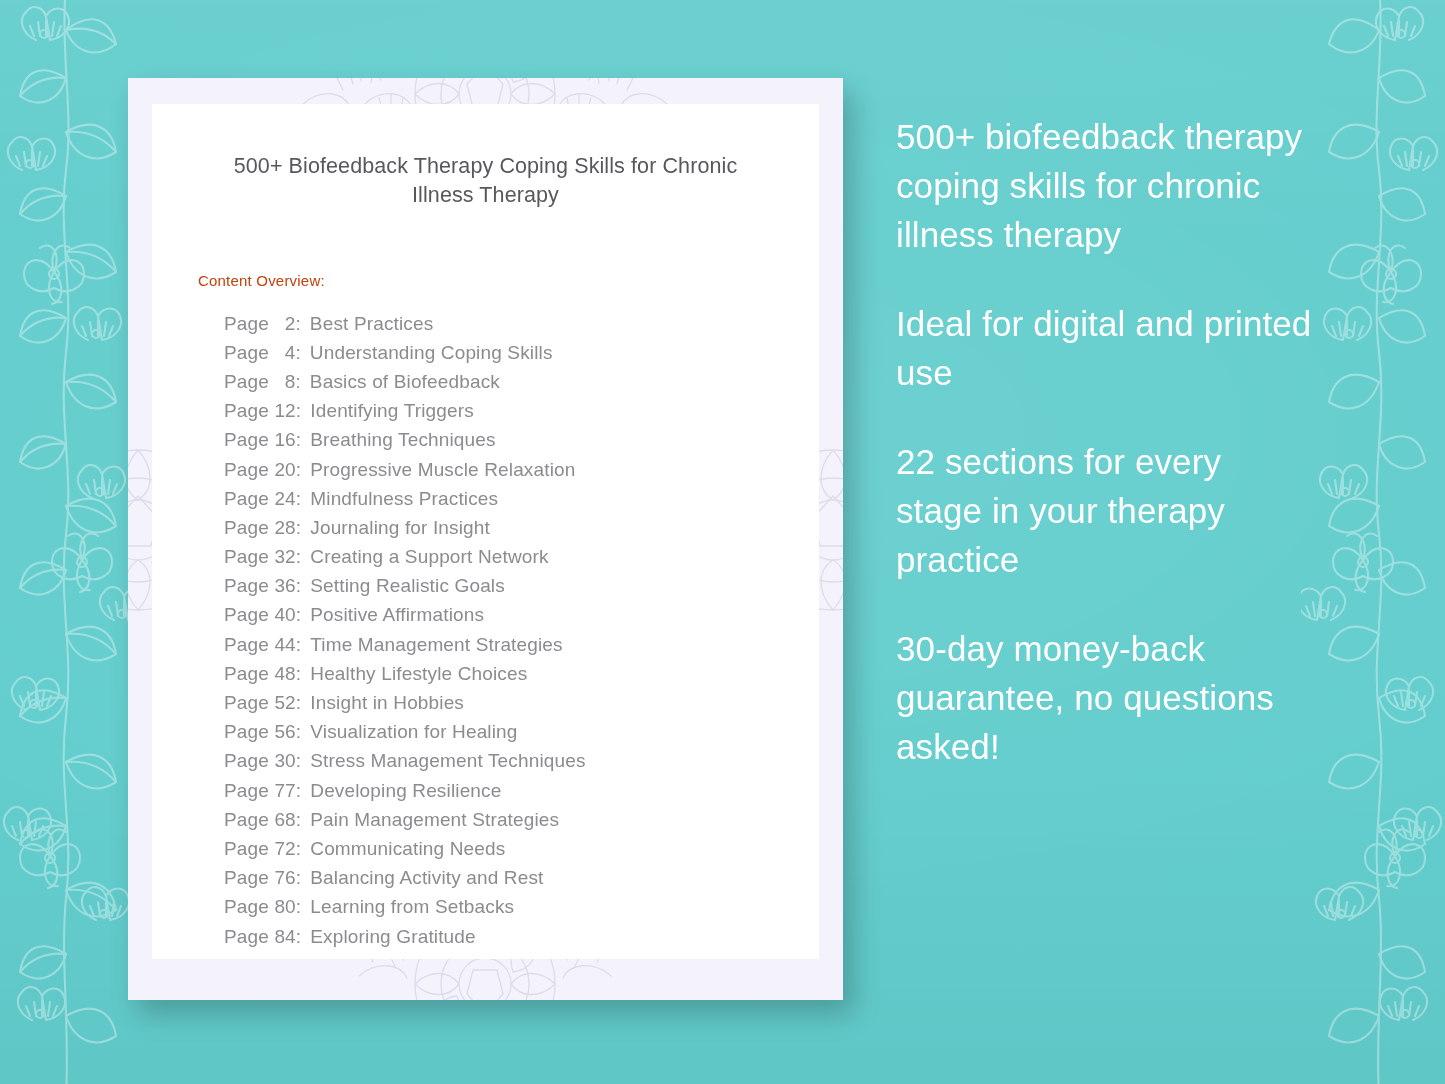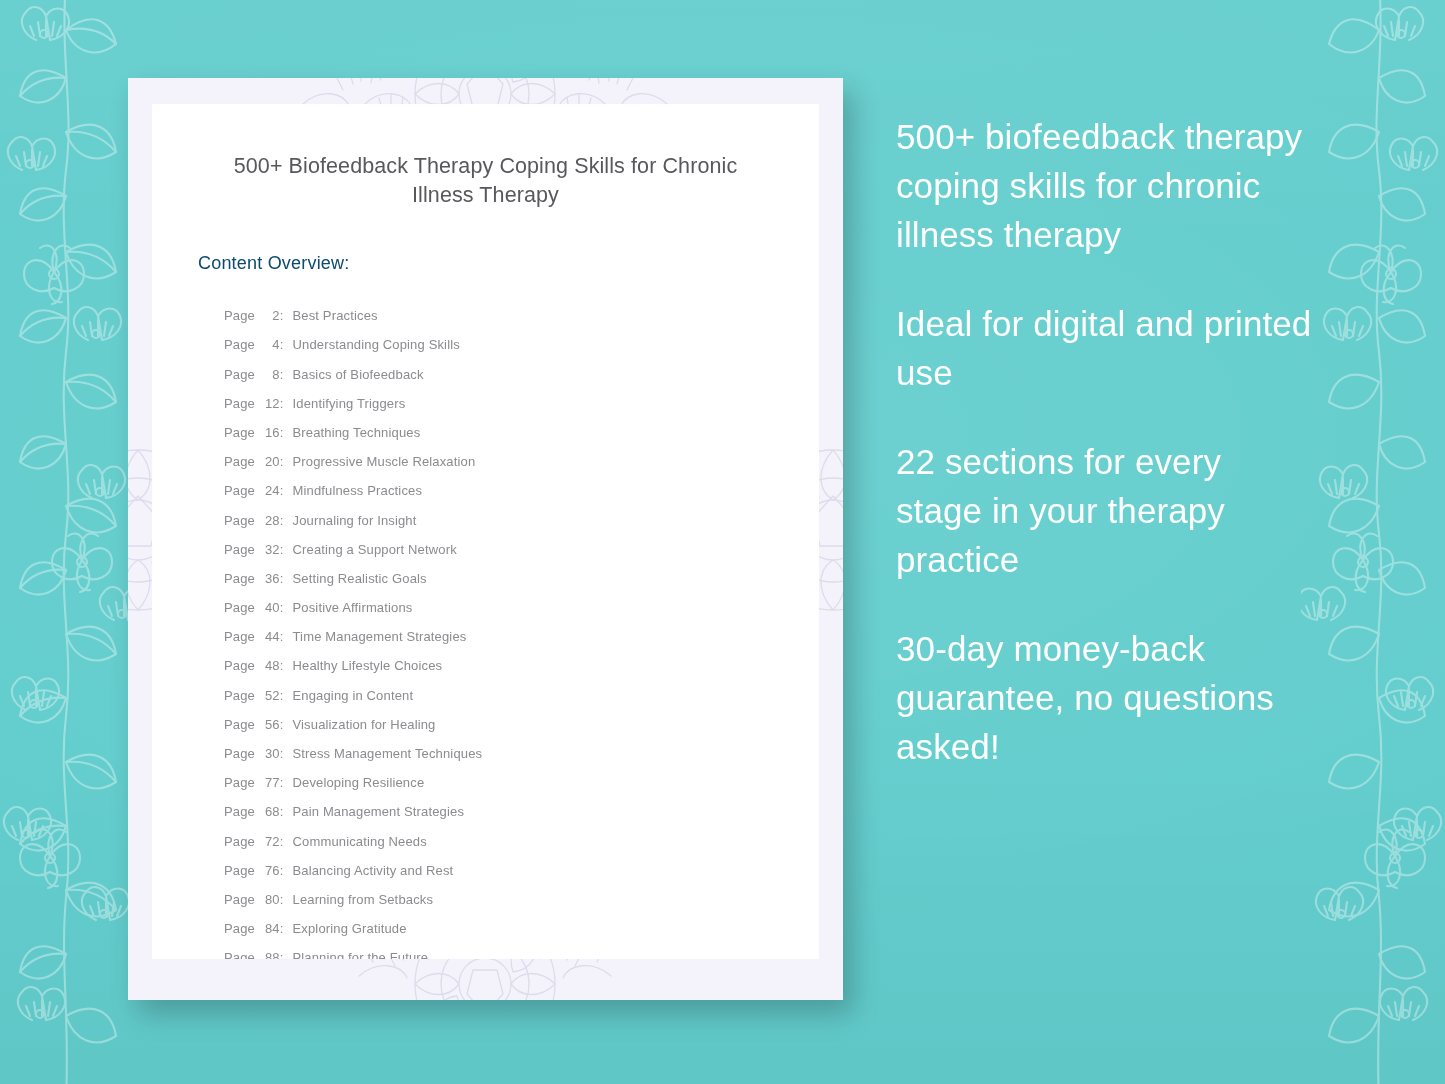--- a/index.html
+++ b/index.html
@@ -82,34 +82,34 @@
     font-size: 21.5px;
     line-height: 29px;
     color: #58585c;
     text-align: center;
     font-weight: 400;
     letter-spacing: 0.1px;
     margin: 0 14px;
   }
 
   .overview-label {
-    margin-top: 43px;
-    font-size: 18px;
-    color: #0c4a6e;
+    margin-top: 62px;
+    font-size: 15px;
+    color: #c2410c;
     letter-spacing: 0.2px;
   }
 
   .toc {
     margin-top: 20px;
     padding-left: 26px;
   }
   .toc-row {
     display: flex;
-    align-items: flex-end;
-    font-size: 13px;
+    align-items: center;
+    font-size: 19px;
     color: #8b8b90;
     height: 29.2px;
     letter-spacing: 0.15px;
   }
   .toc-pageword {
     white-space: pre;
   }
   .toc-num {
     display: inline-block;
     min-width: 21px;
@@ -544,21 +544,21 @@
             <div class="toc-row">
               <span class="toc-pageword">Page </span>
               <span class="toc-num">48</span>
               <span class="toc-colon">:</span>
               <span class="toc-label">Healthy Lifestyle Choices</span>
             </div>
             <div class="toc-row">
               <span class="toc-pageword">Page </span>
               <span class="toc-num">52</span>
               <span class="toc-colon">:</span>
-              <span class="toc-label">Engaging in Content</span>
+              <span class="toc-label">Insight in Hobbies</span>
             </div>
             <div class="toc-row">
               <span class="toc-pageword">Page </span>
               <span class="toc-num">56</span>
               <span class="toc-colon">:</span>
               <span class="toc-label">Visualization for Healing</span>
             </div>
             <div class="toc-row">
               <span class="toc-pageword">Page </span>
               <span class="toc-num">30</span>

